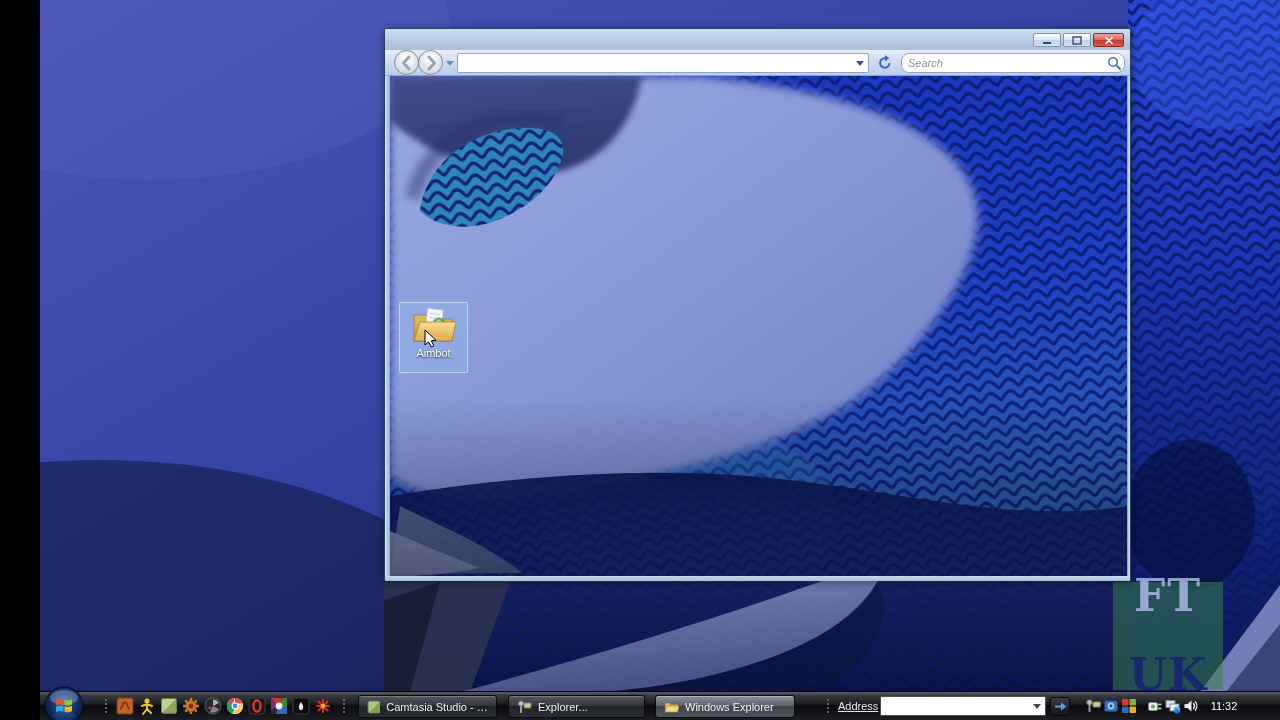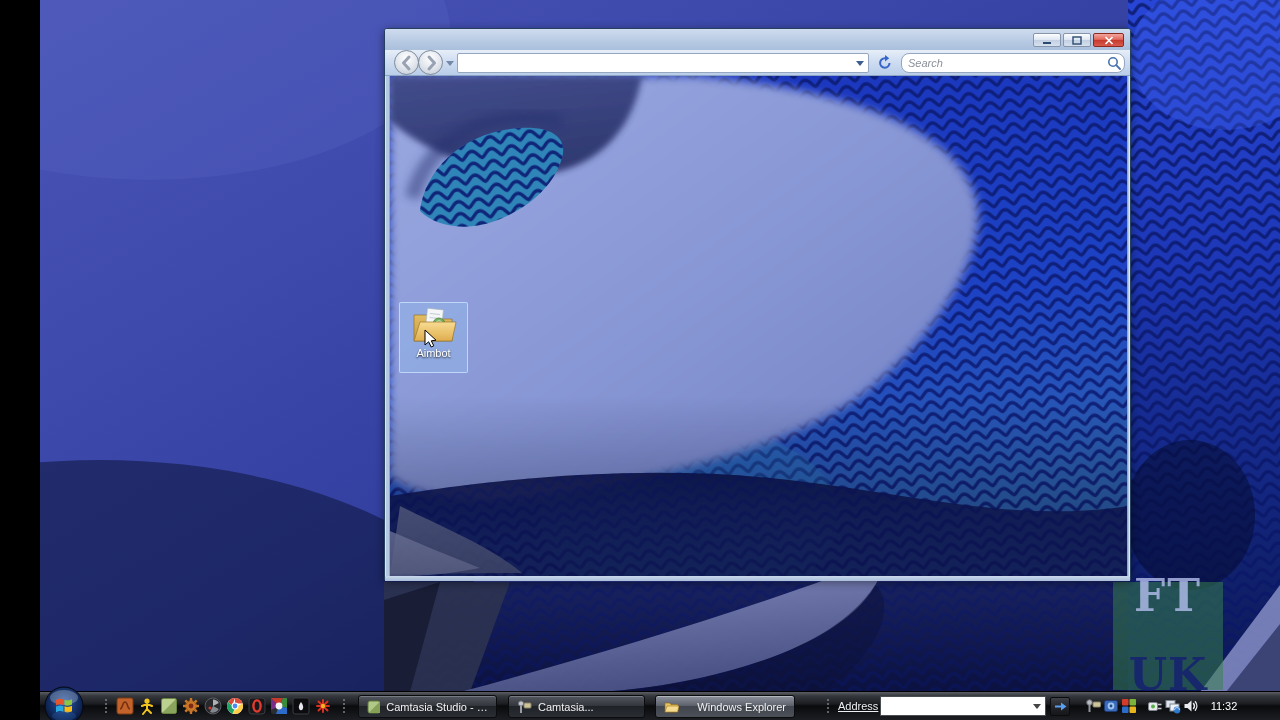--- a/index.html
+++ b/index.html
@@ -72,21 +72,21 @@
   .start-orb{position:absolute;left:4px;top:-6px;width:40px;height:40px;padding:0;border:0;background:transparent;z-index:20;}
   .ql-icon{position:absolute;top:5px;width:18px;height:18px;padding:0;border:0;background:transparent;}
   .grip{position:absolute;top:6px;width:5px;height:17px;
     background-image:radial-gradient(circle,#74777d 34%,transparent 38%);background-size:4px 4px;opacity:.8;}
   .task-btn{position:absolute;top:3px;height:23px;border:1px solid #0a0b0d;border-radius:3px;
     background:linear-gradient(#53575f 0%,#34373d 45%,#1f2227 50%,#2a2d33 100%);
     box-shadow:inset 0 1px 0 rgba(255,255,255,.22);
     display:flex;align-items:center;gap:6px;padding:0 8px;color:#f2f2f2;
     font:11px "Liberation Sans",sans-serif;white-space:nowrap;overflow:hidden;}
   .task-btn.active{background:linear-gradient(#8d929c 0%,#5d626c 45%,#41454d 50%,#4c5159 100%);
-    box-shadow:inset 0 1px 0 rgba(255,255,255,.35);justify-content:space-between;}
+    box-shadow:inset 0 1px 0 rgba(255,255,255,.35);}
   .task-btn .tlabel{overflow:hidden;text-overflow:ellipsis;}
   .tb-address-label{position:absolute;left:798px;top:8px;color:#eceff3;font:11px "Liberation Sans",sans-serif;text-decoration:underline;}
   .tb-address-field{position:absolute;left:840px;top:4px;width:166px;height:20px;background:#fff;
     border:1px solid #4a4d52;display:flex;align-items:center;}
   .tb-address-field input{flex:1;border:0;outline:none;min-width:0;height:16px;font:11px "Liberation Sans",sans-serif;padding:0 4px;}
   .tb-go{position:absolute;left:1010px;top:5px;width:20px;height:19px;border:1px solid #0a0b0d;border-radius:2px;
     background:linear-gradient(#3e4147 0%,#202227 55%,#15171a 100%);display:flex;align-items:center;justify-content:center;padding:0;}
   .tray-icon{position:absolute;top:6px;width:16px;height:16px;padding:0;border:0;background:transparent;}
   .tb-clock{position:absolute;left:1160px;top:8px;width:48px;color:#fff;font:11px "Liberation Sans",sans-serif;text-align:center;}
 </style>
@@ -407,21 +407,21 @@
         <path d="M1.5,13 L13,1.5 L13,13 Z" fill="#86a058"></path>
       </svg>
       <span class="tlabel">Camtasia Studio - U...</span>
     </button>
     <button class="task-btn" style="left:468px;width:137px">
       <svg width="15" height="14">
         <circle cx="4" cy="3.5" r="2.6" fill="#c4c6cc" stroke="#6a6d73"></circle>
         <rect x="3" y="6" width="2" height="7" fill="#9a9da3"></rect>
         <rect x="7" y="3" width="7" height="5" rx="1" fill="#cdc49a" stroke="#8a8268"></rect>
       </svg>
-      <span class="tlabel">Camtasia...</span>
+      <span class="tlabel">Explorer...</span>
     </button>
     <button class="task-btn active" style="left:615px;width:140px">
       <svg width="15" height="13">
         <path d="M1,3 L1,12 L14,12 L14,4.5 L7,4.5 L5.5,3 Z" fill="#e8c25c" stroke="#8a6a20" stroke-width="0.6"></path>
         <path d="M1,12 L3,6 L15,6 L13.5,12 Z" fill="#f4da8e" stroke="#9a7526" stroke-width="0.6"></path>
       </svg>
       <span class="tlabel">Windows Explorer</span>
     </button>
 
     <div class="grip" style="left:786px"></div>

